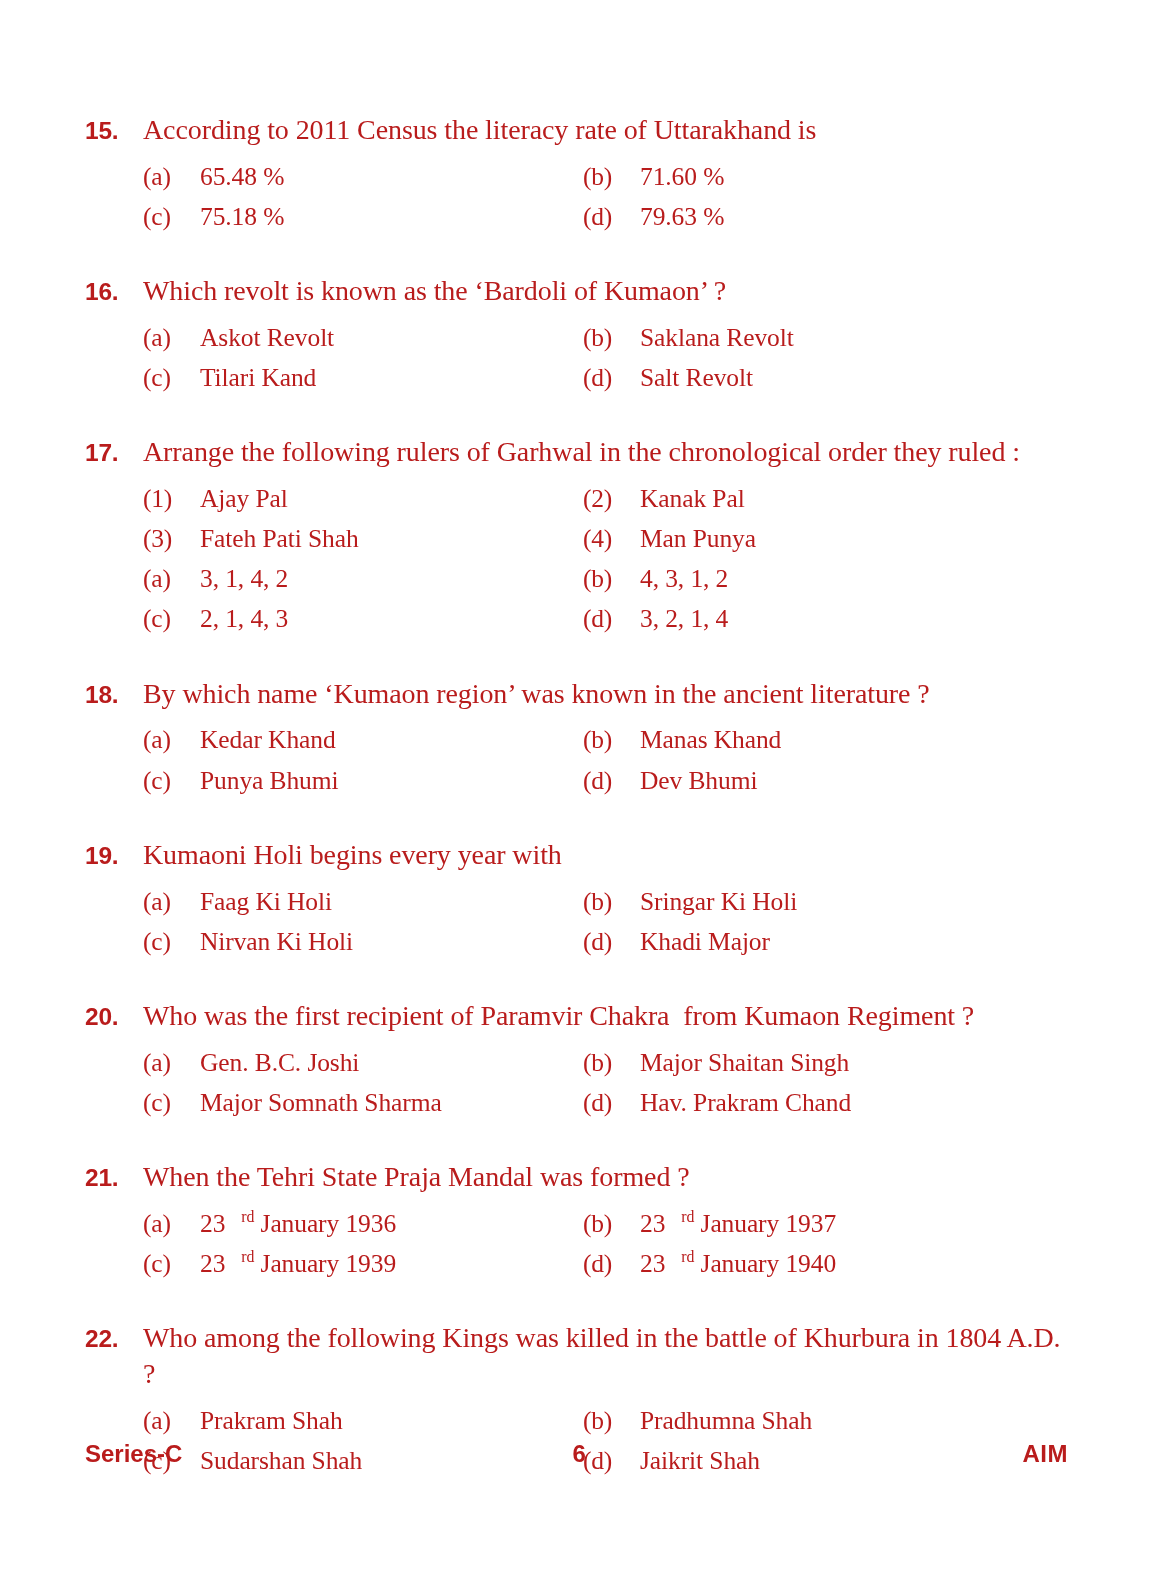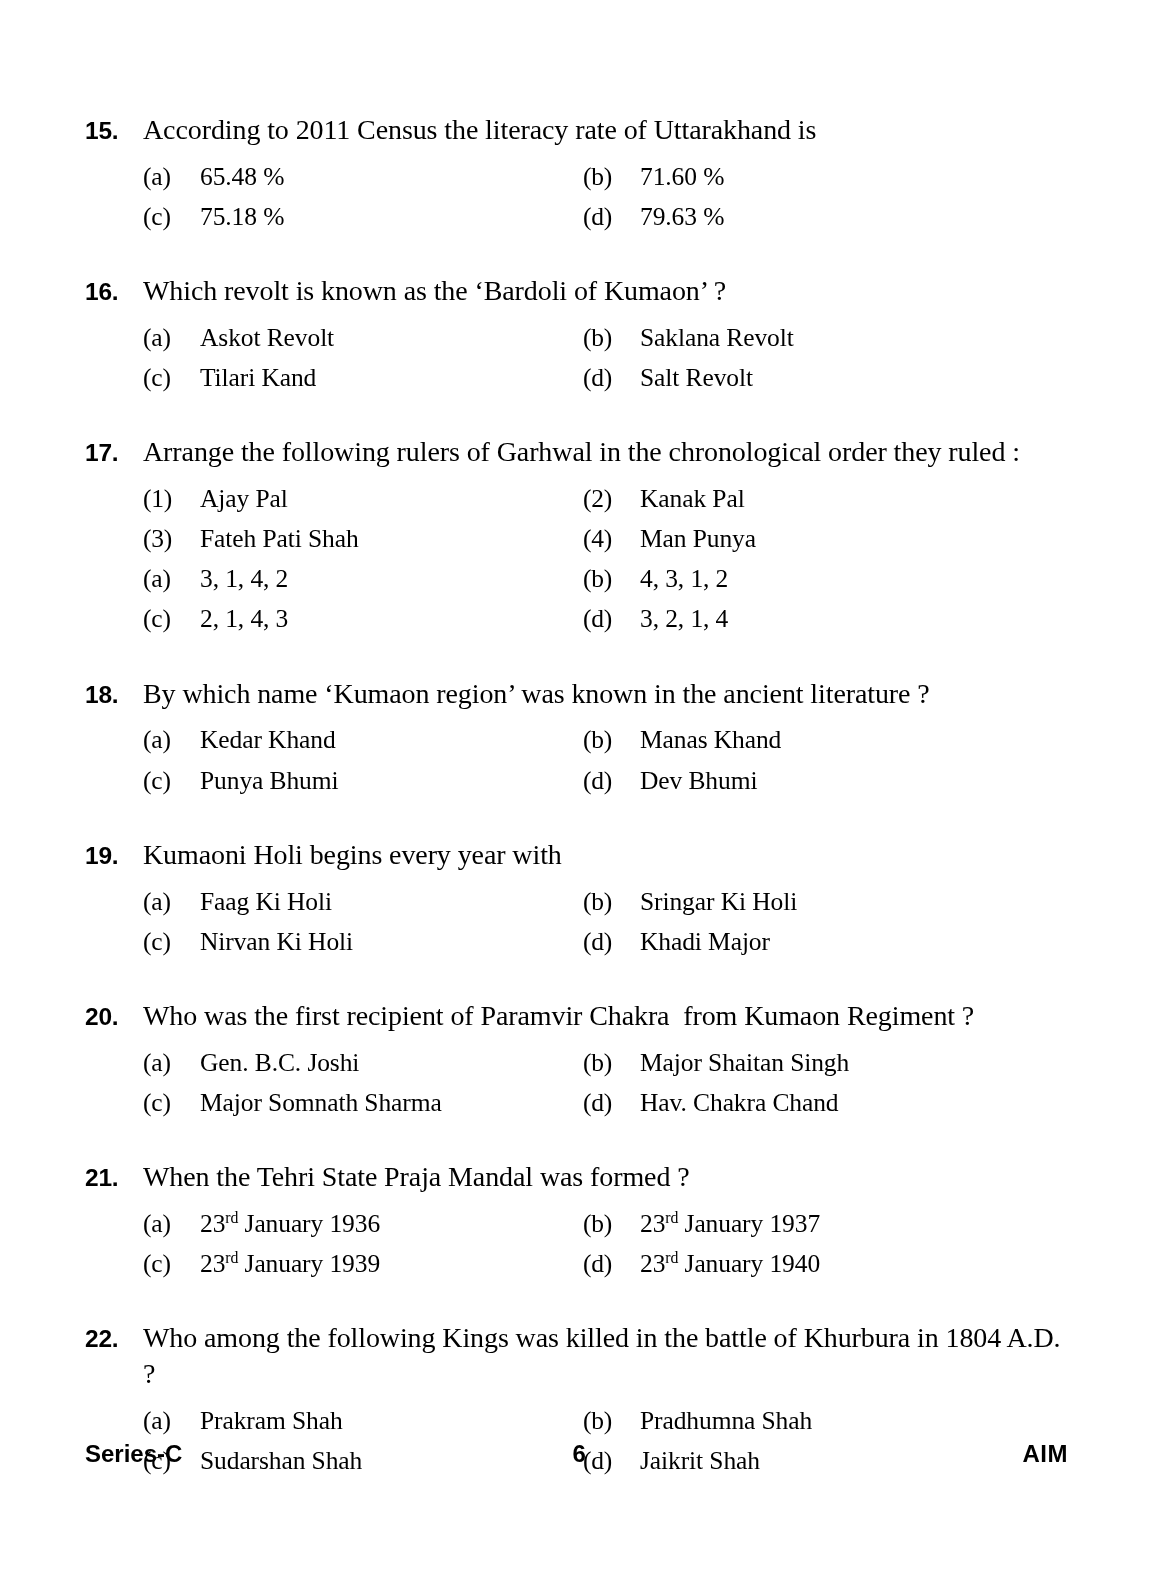--- a/index.html
+++ b/index.html
@@ -7,21 +7,21 @@
     margin: 0;
     padding: 0;
     background: #ffffff;
   }
   .page {
     position: relative;
     width: 1153px;
     height: 1594px;
     background: #ffffff;
     font-family: "Liberation Serif", "DejaVu Serif", serif;
-    color: #000000;
+    color: #b91c1c;
     overflow: hidden;
     box-sizing: border-box;
   }
   .content {
     position: absolute;
     left: 85px;
     top: 112px;
     width: 985px;
   }
 
@@ -77,20 +77,21 @@
     flex: 1 1 auto;
     font-size: 25.5px;
     line-height: 1.3;
     letter-spacing: -0.1px;
     white-space: pre-wrap;
   }
   .opt-text sup {
     font-size: 0.62em;
     vertical-align: super;
     line-height: 0;
+    margin-left: 16px;
   }
 
   
   .footer {
     position: absolute;
     left: 85px;
     right: 85px;
     top: 1440px;
     display: flex;
     align-items: baseline;
@@ -284,21 +285,21 @@
               <div class="opt-text">Major Shaitan Singh</div>
             </div>
           </div>
           <div class="opt-row">
             <div class="opt col-left">
               <div class="opt-label">(c)</div>
               <div class="opt-text">Major Somnath Sharma</div>
             </div>
             <div class="opt col-right">
               <div class="opt-label">(d)</div>
-              <div class="opt-text">Hav. Chakra Chand</div>
+              <div class="opt-text">Hav. Prakram Chand</div>
             </div>
           </div>
         </div>
       </div>
       <div class="question">
         <div class="q-head">
           <div class="q-num">21.</div>
           <div class="q-text">When the Tehri State Praja Mandal was formed ?</div>
         </div>
         <div class="opts">

